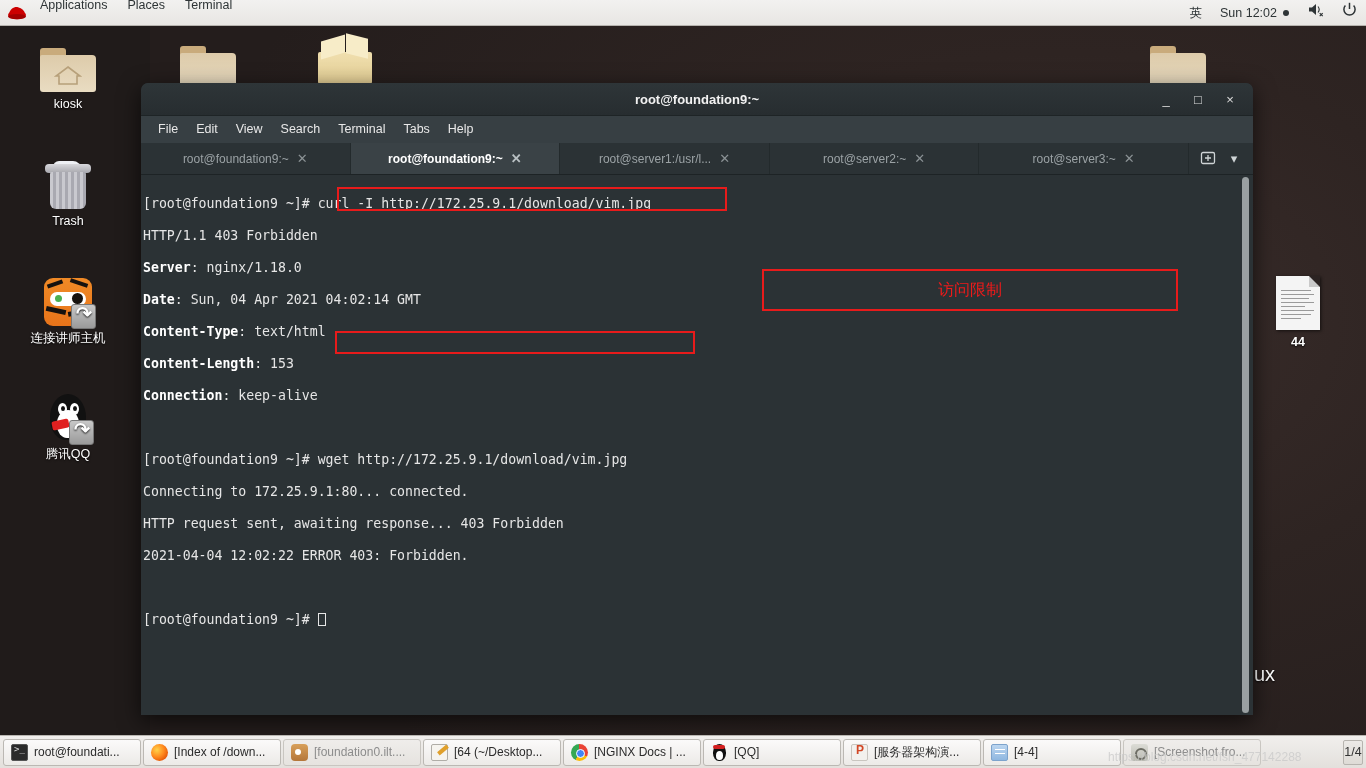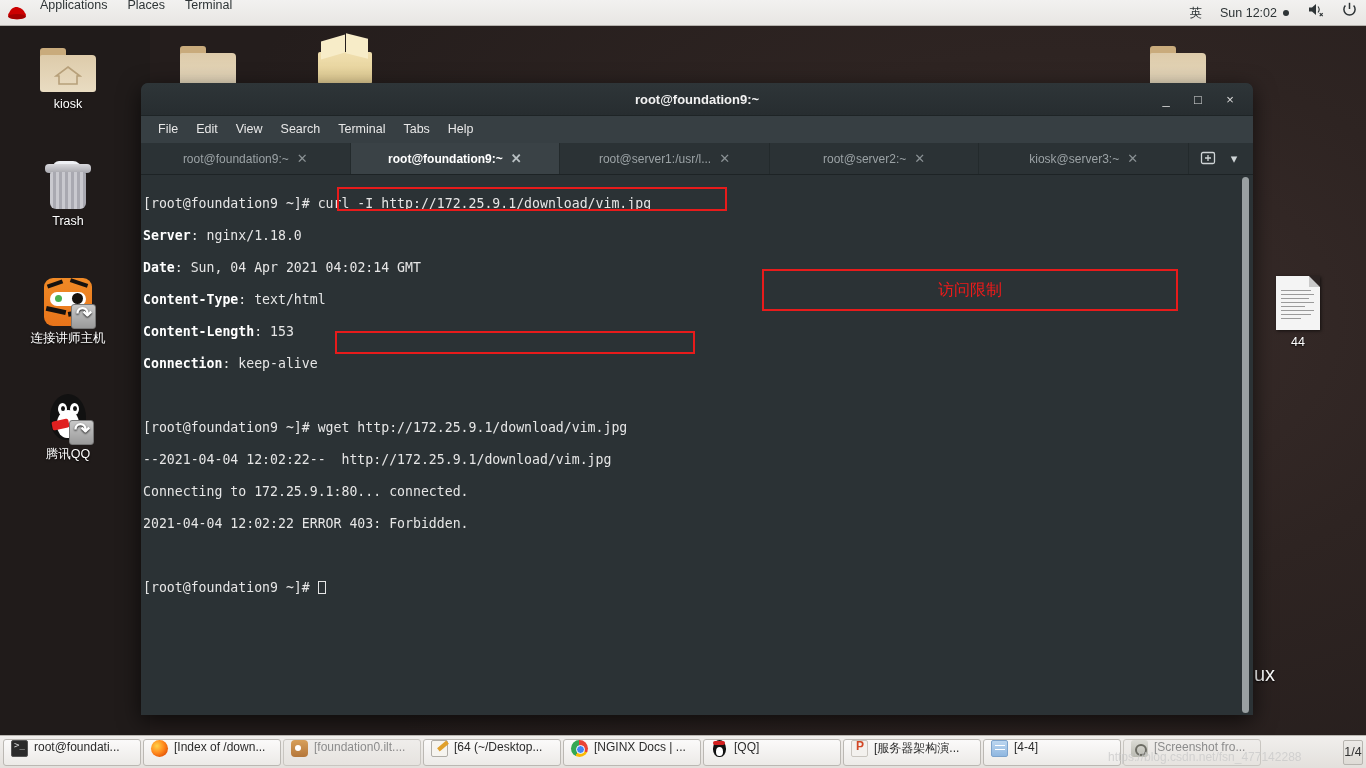--- a/index.html
+++ b/index.html
@@ -171,21 +171,21 @@
   
   #taskbar {
     position:absolute; left:0; bottom:0; width:1366px; height:33px;
     background:linear-gradient(#f1efed, #e3e0dc);
     border-top:1px solid #b9b6b1;
     display:flex; align-items:center; gap:2px; padding:0 3px;
     z-index:60;
   }
   .task-btn {
     height:27px; flex:0 0 auto; width:138px;
-    display:flex; gap:6px; padding:0 7px;
+    display:flex; align-items:center; gap:6px; padding:0 7px;
     background:linear-gradient(#fbfafa,#eceae7);
     border:1px solid #bbb8b3; border-radius:3px;
     font-size:12px; color:#2b2b2b; cursor:default; overflow:hidden;
   }
   .task-btn.inactive { background:linear-gradient(#efedeb,#e6e3df); color:#8c8c8c; border-color:#c9c6c1;}
   .task-btn .tl { overflow:hidden; text-overflow:ellipsis; white-space:nowrap; }
   .task-ico { width:17px; height:17px; flex:0 0 auto; position:relative; }
   #pager {
     margin-left:auto; width:20px; height:25px; flex:0 0 auto;
     border:1px solid #b7b4af; background:linear-gradient(#eceae7,#dedbd6);
@@ -303,21 +303,21 @@
       <div class="e" style="left:24px;"></div>
       <div class="p" style="left:15px;"></div>
       <div class="p" style="left:27px;"></div>
       <div class="scarf"></div>
       <div class="linkarrow"></div>
     </div>
   </div>
   <div class="lbl">腾讯QQ</div>
 </div>
 
-<div class="desk-icon" style="left:1250px;top:272px;">
+<div class="desk-icon" style="left:1250px;top:272px;font-weight:bold;">
   <div class="glyph" style="height:58px;">
     <div class="docicon">
       <div class="ln" style="top:14px;width:30px;"></div>
         <div class="ln" style="top:18px;width:33px;"></div>
       <div class="ln" style="top:22px;width:28px;"></div>
         <div class="ln" style="top:26px;width:33px;"></div>
       <div class="ln" style="top:30px;width:24px;"></div>
         <div class="ln" style="top:34px;width:33px;"></div>
       <div class="ln" style="top:38px;width:30px;"></div>
         <div class="ln" style="top:42px;width:20px;"></div>
@@ -393,47 +393,48 @@
     </div>
     <div class="tterm-tab">
       <span class="tlabel">root@server1:/usr/l...</span>
       <span class="tclose">✕</span>
     </div>
     <div class="tterm-tab">
       <span class="tlabel">root@server2:~</span>
       <span class="tclose">✕</span>
     </div>
     <div class="tterm-tab">
-      <span class="tlabel">kiosk@server3:~</span>
+      <span class="tlabel">root@server3:~</span>
       <span class="tclose">✕</span>
     </div>
     <div id="tab-actions">
       <div class="ta">
         <svg width="16" height="15" viewBox="0 0 16 15">
           <rect x="1.5" y="2.5" width="13" height="11" rx="1.5" fill="none" stroke="#cfd4d6" stroke-width="1.3"></rect>
           <line x1="8" y1="5" x2="8" y2="11" stroke="#cfd4d6" stroke-width="1.3"></line>
           <line x1="5" y1="8" x2="11" y2="8" stroke="#cfd4d6" stroke-width="1.3"></line>
         </svg>
       </div>
       <div class="ta">▾</div>
     </div>
   </div>
 
   <div id="term-body">
     <div id="term-text">
 <div class="ln"><span>[root@foundation9 ~]# </span><span>curl -I http://172.25.9.1/download/vim.jpg</span></div>
+<div class="ln"><span>HTTP/1.1 403 Forbidden</span></div>
 <div class="ln"><span class="bold">Server</span><span>: nginx/1.18.0</span></div>
 <div class="ln"><span class="bold">Date</span><span>: Sun, 04 Apr 2021 04:02:14 GMT</span></div>
 <div class="ln"><span class="bold">Content-Type</span><span>: text/html</span></div>
 <div class="ln"><span class="bold">Content-Length</span><span>: 153</span></div>
 <div class="ln"><span class="bold">Connection</span><span>: keep-alive</span></div>
 <div class="ln"><span></span></div>
 <div class="ln"><span>[root@foundation9 ~]# </span><span>wget http://172.25.9.1/download/vim.jpg</span></div>
-<div class="ln"><span>--2021-04-04 12:02:22--  http://172.25.9.1/download/vim.jpg</span></div>
 <div class="ln"><span>Connecting to 172.25.9.1:80... connected.</span></div>
+<div class="ln"><span>HTTP request sent, awaiting response... 403 Forbidden</span></div>
 <div class="ln"><span>2021-04-04 12:02:22 ERROR 403: Forbidden.</span></div>
 <div class="ln"><span></span></div>
 <div class="ln"><span>[root@foundation9 ~]# </span><span class="cursor-block"></span></div>
     </div>
 
     <div id="term-scroll">
       <div class="thumb"></div>
     </div>
   </div>
 </div>

